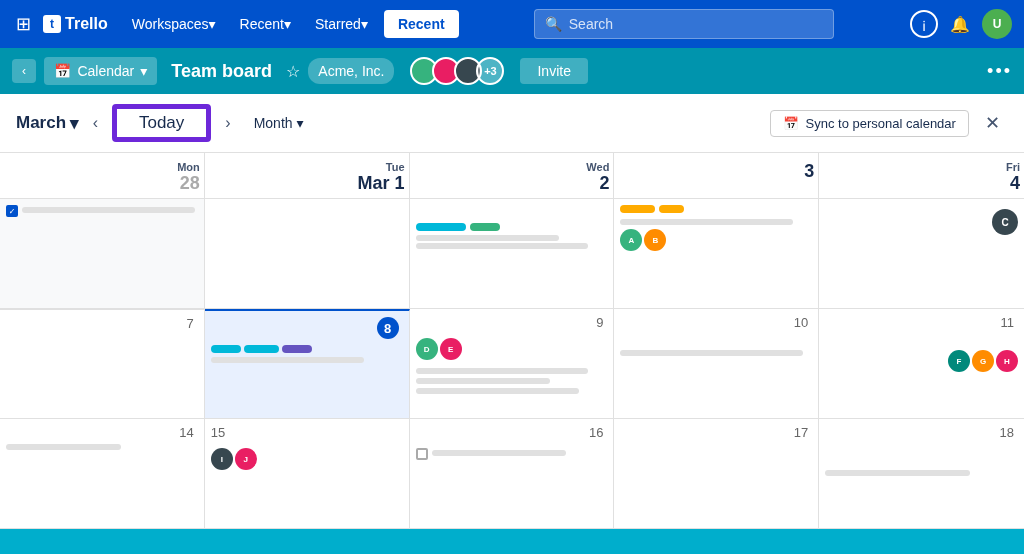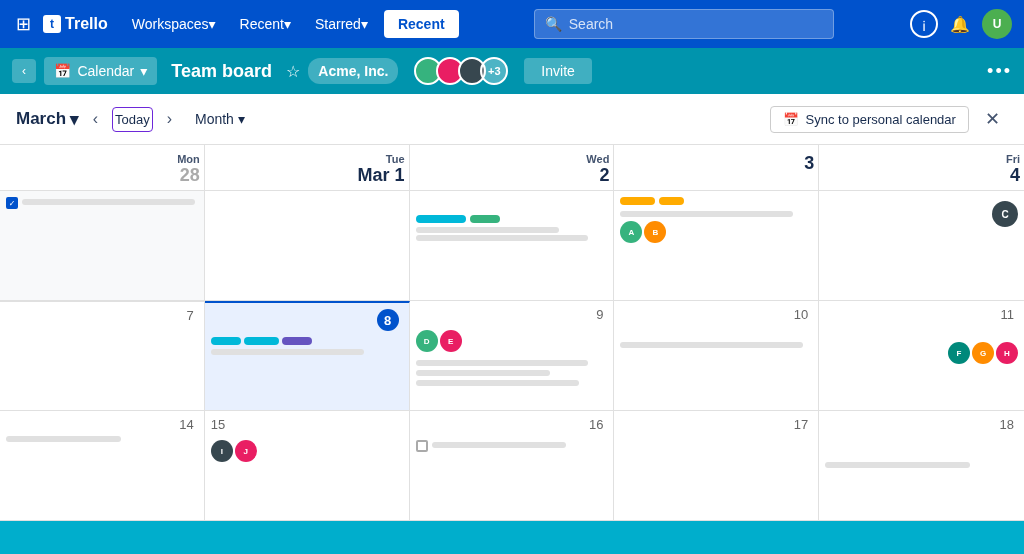--- a/index.html
+++ b/index.html
@@ -47,21 +47,21 @@
     }
     .collapse-btn {
       background: rgba(255,255,255,0.25); border: none; color: white; width: 24px; height: 24px; border-radius: 4px; cursor: pointer; font-size: 12px; display: flex; align-items: center; justify-content: center;
     }
     .calendar-btn {
       display: flex; align-items: center; gap: 6px; background: rgba(255,255,255,0.25); border: none; color: white; padding: 6px 10px; border-radius: 4px; cursor: pointer; font-size: 14px;
     }
     .board-title { color: white; font-weight: 700; font-size: 18px; margin: 0 6px; }
     .star-btn { background: none; border: none; color: white; font-size: 16px; cursor: pointer; }
     .workspace-tag {
-      background: rgba(255,255,255,0.25); color: white; border: none; padding: 5px 10px; border-radius: 12px; font-size: 14px; cursor: pointer; font-weight: bold;
+      background: rgba(255,255,255,0.25); color: white; border: none; padding: 5px 10px; border-radius: 12px; font-size: 14px; cursor: pointer;
     }
     .member-stack { display: flex; align-items: center; }
     .member-avatar {
       width: 28px; height: 28px; border-radius: 50%; border: 2px solid white; margin-left: -6px; display: flex; align-items: center; justify-content: center; font-size: 10px; color: white; font-weight: bold;
     }
     .member-avatar:first-child { margin-left: 0; }
     .member-count {
       background: rgba(255,255,255,0.3); color: white; border-radius: 50%; width: 28px; height: 28px; display: flex; align-items: center; justify-content: center; font-size: 11px; font-weight: bold; margin-left: -6px; border: 2px solid white;
     }
     .invite-btn {
@@ -81,21 +81,21 @@
     .cal-header {
       background: white;
       display: flex;
       align-items: center;
       padding: 10px 16px;
       border-bottom: 1px solid #e0e0e0;
       gap: 8px;
     }
     .month-title { font-size: 17px; font-weight: 700; color: #172b4d; cursor: pointer; display: flex; align-items: center; gap: 4px; }
     .nav-arrow { background: none; border: none; font-size: 16px; cursor: pointer; color: #44546f; padding: 4px 6px; border-radius: 3px; }
-    .today-btn { background: none; border: 1px solid #6d28d9; border-radius: 4px; padding: 4px 2px; font-size: 13px; cursor: pointer; color: #172b4d; }
+    .today-btn { background: none; border: 5px solid #6d28d9; border-radius: 4px; padding: 4px 22px; font-size: 17px; cursor: pointer; color: #172b4d; }
     .month-selector {
       display: flex; align-items: center; gap: 4px; background: none; border: none; font-size: 14px; cursor: pointer; color: #172b4d; padding: 4px 8px; border-radius: 4px; border: 1px solid transparent;
     }
     .sync-btn {
       margin-left: auto; display: flex; align-items: center; gap: 6px; background: none; border: 1px solid #ccc; border-radius: 4px; padding: 5px 12px; font-size: 13px; cursor: pointer; color: #172b4d;
     }
     .close-btn { background: none; border: none; font-size: 18px; cursor: pointer; color: #44546f; padding: 4px 8px; }
 
     .day-header {
       background: white;

